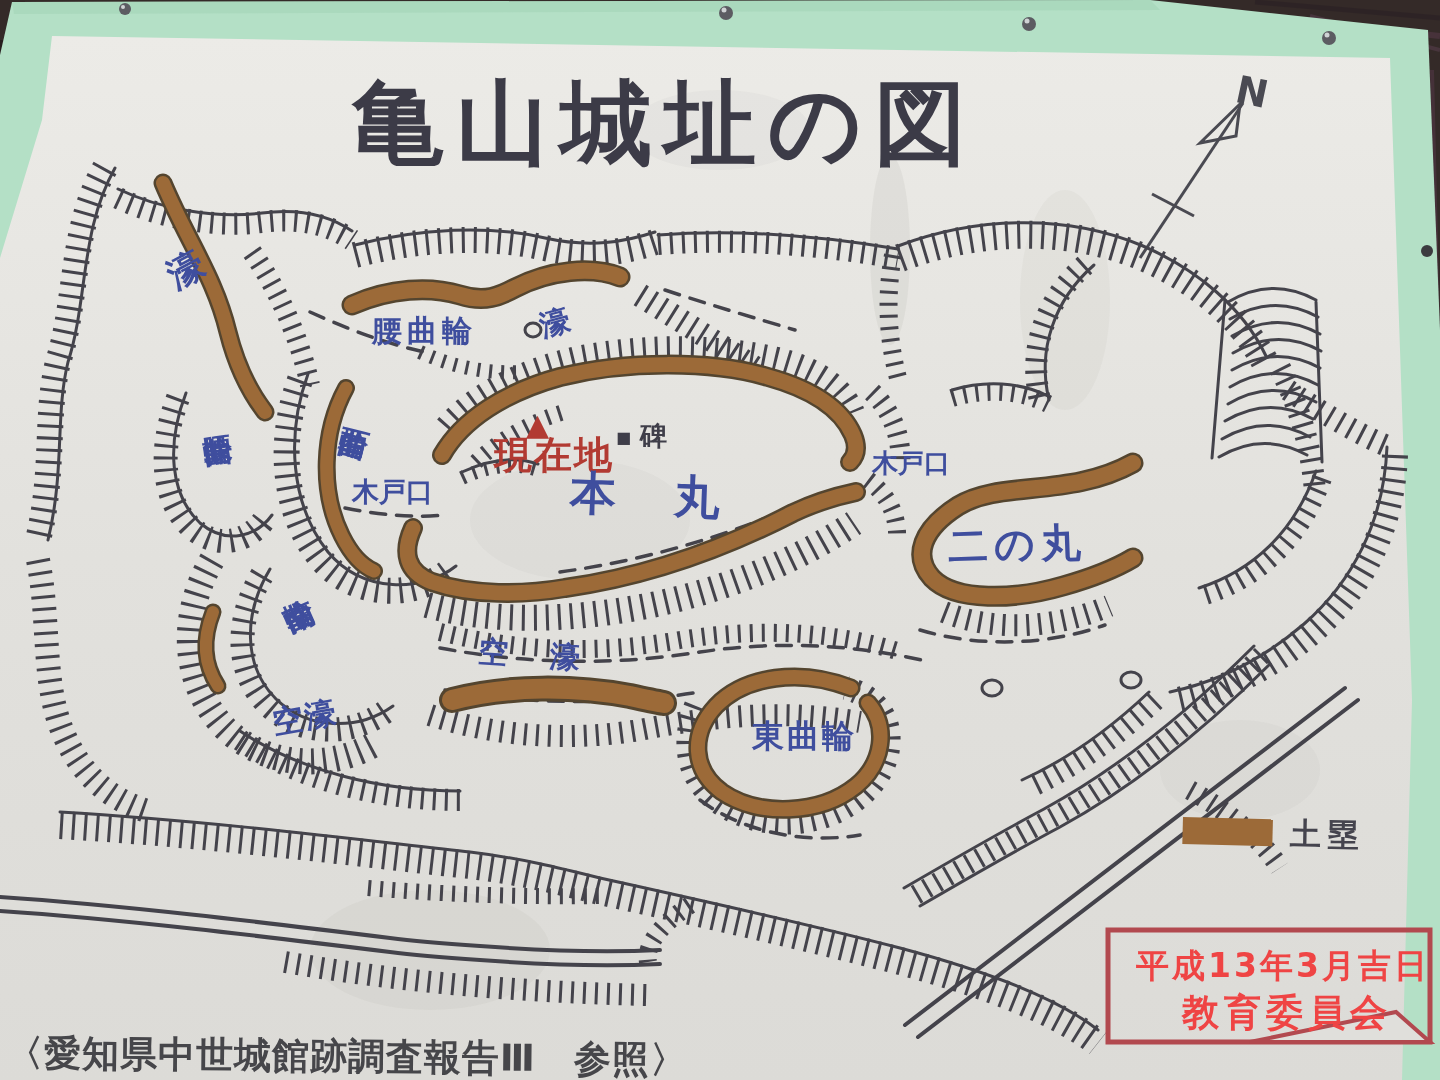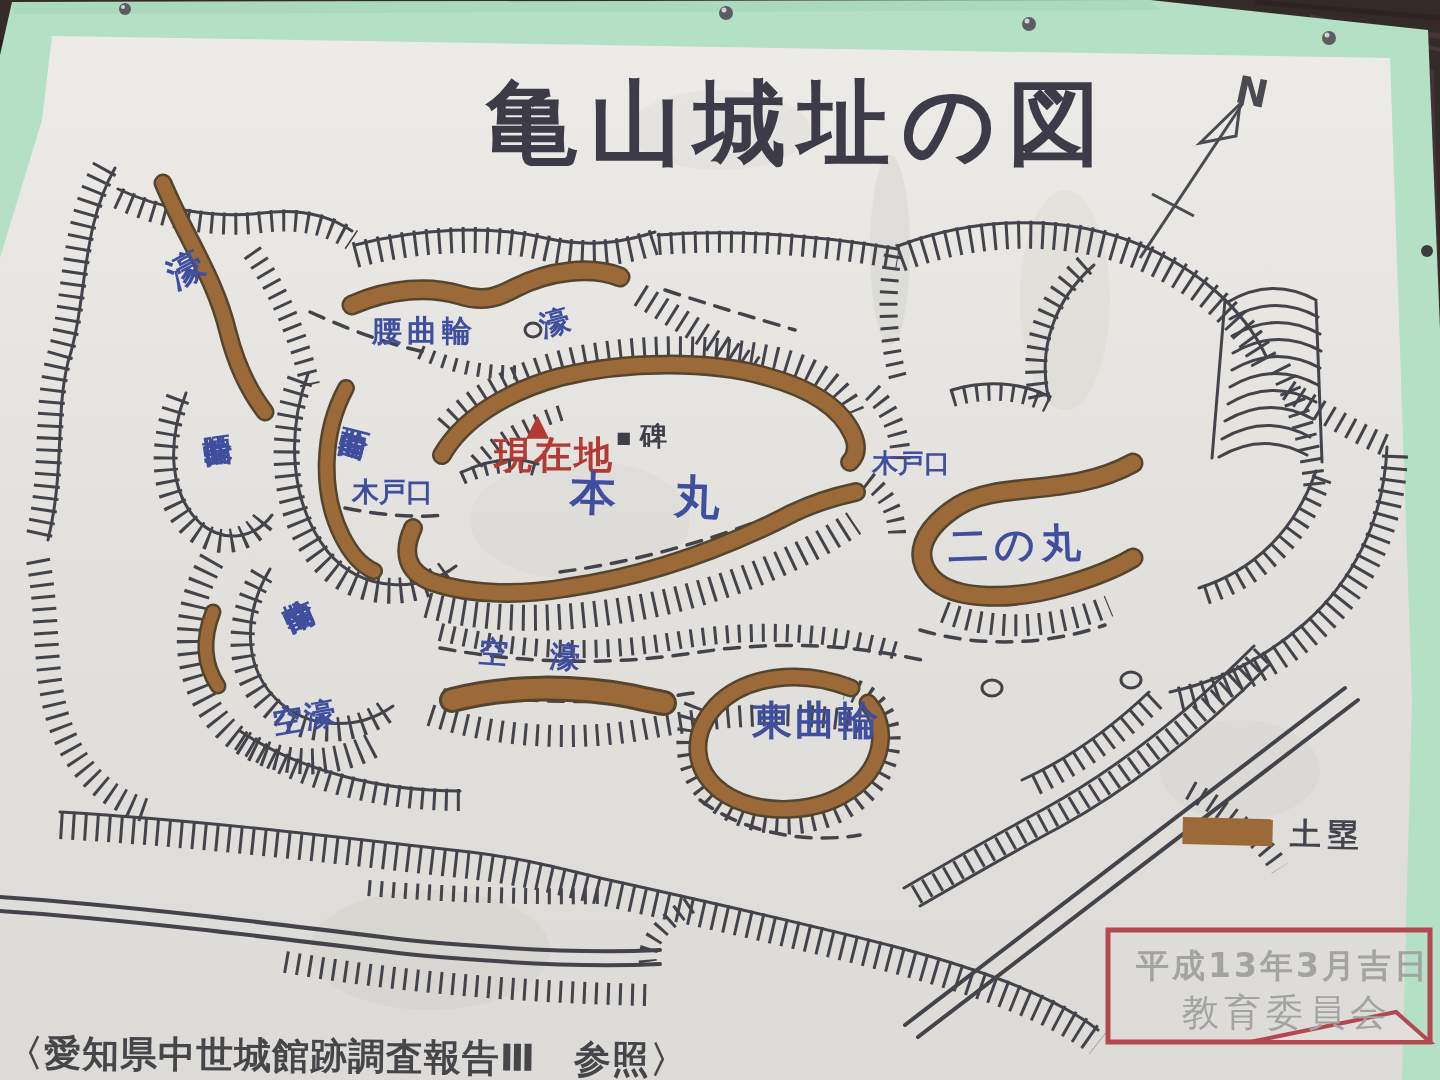--- a/index.html
+++ b/index.html
@@ -12,29 +12,29 @@
   .dash {fill:none;stroke:#44434b;stroke-width:3.5;stroke-dasharray:15 11;stroke-linecap:round;}
   .bO{fill:none;stroke:#54452f;stroke-linecap:round;}
   .bF{fill:none;stroke:#9c6a38;stroke-linecap:round;}
   .road{fill:none;stroke:#44434b;stroke-width:4;stroke-linecap:round;}
   .stain{fill:#6e6e64;}
   
   .lbl{position:absolute;font-weight:bold;white-space:nowrap;line-height:1;color:#3f4e9e;}
   .v{writing-mode:vertical-rl;text-orientation:upright;}
   .red{color:#b23a32;}
   .ink{color:#3f3e49;}
-  #title{position:absolute;left:352px;top:62px;width:760px;text-align:right;
+  #title{position:absolute;left:352px;top:62px;width:760px;text-align:left;
          font-size:92px;font-weight:bold;letter-spacing:12px;color:#3c3b47;}
   #north-n{position:absolute;left:1236px;top:70px;font-size:38px;font-weight:bold;
            color:#4a4a52;transform:rotate(12deg);}
   #caption{position:absolute;left:6px;top:1032px;font-size:37px;font-weight:bold;
            letter-spacing:1px;color:#46464a;transform:rotate(0.6deg);}
-  #datebox{position:absolute;left:1108px;top:930px;width:322px;height:112px;color:#a3a3a3;}
+  #datebox{position:absolute;left:1108px;top:930px;width:322px;height:112px;color:#ef4444;}
   #datebox .l1{position:absolute;left:28px;top:14px;font-size:33px;font-weight:bold;letter-spacing:3px;}
-  #datebox .l2{position:absolute;right:38px;top:58px;font-size:37px;font-weight:normal;letter-spacing:5px;}
+  #datebox .l2{position:absolute;right:38px;top:58px;font-size:37px;font-weight:bold;letter-spacing:5px;}
   #legend-label{position:absolute;left:1290px;top:814px;font-size:31px;font-weight:bold;
                 letter-spacing:7px;color:#45444e;transform:rotate(1deg);}
 </style>
 </head>
 <body>
 
 <div id="stage">
 
 <svg width="1440" height="1080" viewBox="0 0 1440 1080">
   <defs>
@@ -345,21 +345,21 @@
 <div class="lbl red" style="left:526px;top:410px;font-size:30px;">▲</div>
 <div class="lbl red" style="left:494px;top:436px;font-size:38px;letter-spacing:2px;">現在地</div>
 <div class="lbl ink" style="left:616px;top:430px;font-size:16px;">■</div>
 <div class="lbl ink" style="left:640px;top:422px;font-size:27px;">碑</div>
 <div class="lbl" style="left:570px;top:472px;font-size:46px;letter-spacing:6px;transform:rotate(2deg);">本　丸</div>
 <div class="lbl" style="left:872px;top:450px;font-size:26px;">木戸口</div>
 <div class="lbl" style="left:948px;top:524px;font-size:40px;letter-spacing:6px;transform:rotate(-2deg);">二の丸</div>
 <div class="lbl v" style="left:268px;top:580px;font-size:30px;transform:rotate(-24deg);">南曲輪</div>
 <div class="lbl" style="left:478px;top:640px;font-size:30px;letter-spacing:6px;transform:rotate(4deg);">空　濠</div>
 <div class="lbl" style="left:272px;top:702px;font-size:31px;letter-spacing:2px;transform:rotate(-10deg);">空濠</div>
-<div class="lbl" style="left:752px;top:700px;font-size:40px;letter-spacing:3px;">東曲輪</div>
+<div class="lbl" style="left:752px;top:720px;font-size:32px;letter-spacing:3px;">東曲輪</div>
 
 <div id="legend-label">土塁</div>
 
 <div id="datebox">
   <div class="l1">平成13年3月吉日</div>
   <div class="l2">教育委員会</div>
 </div>
 
 <div id="caption">〈愛知県中世城館跡調査報告Ⅲ　参照〉</div>
 

